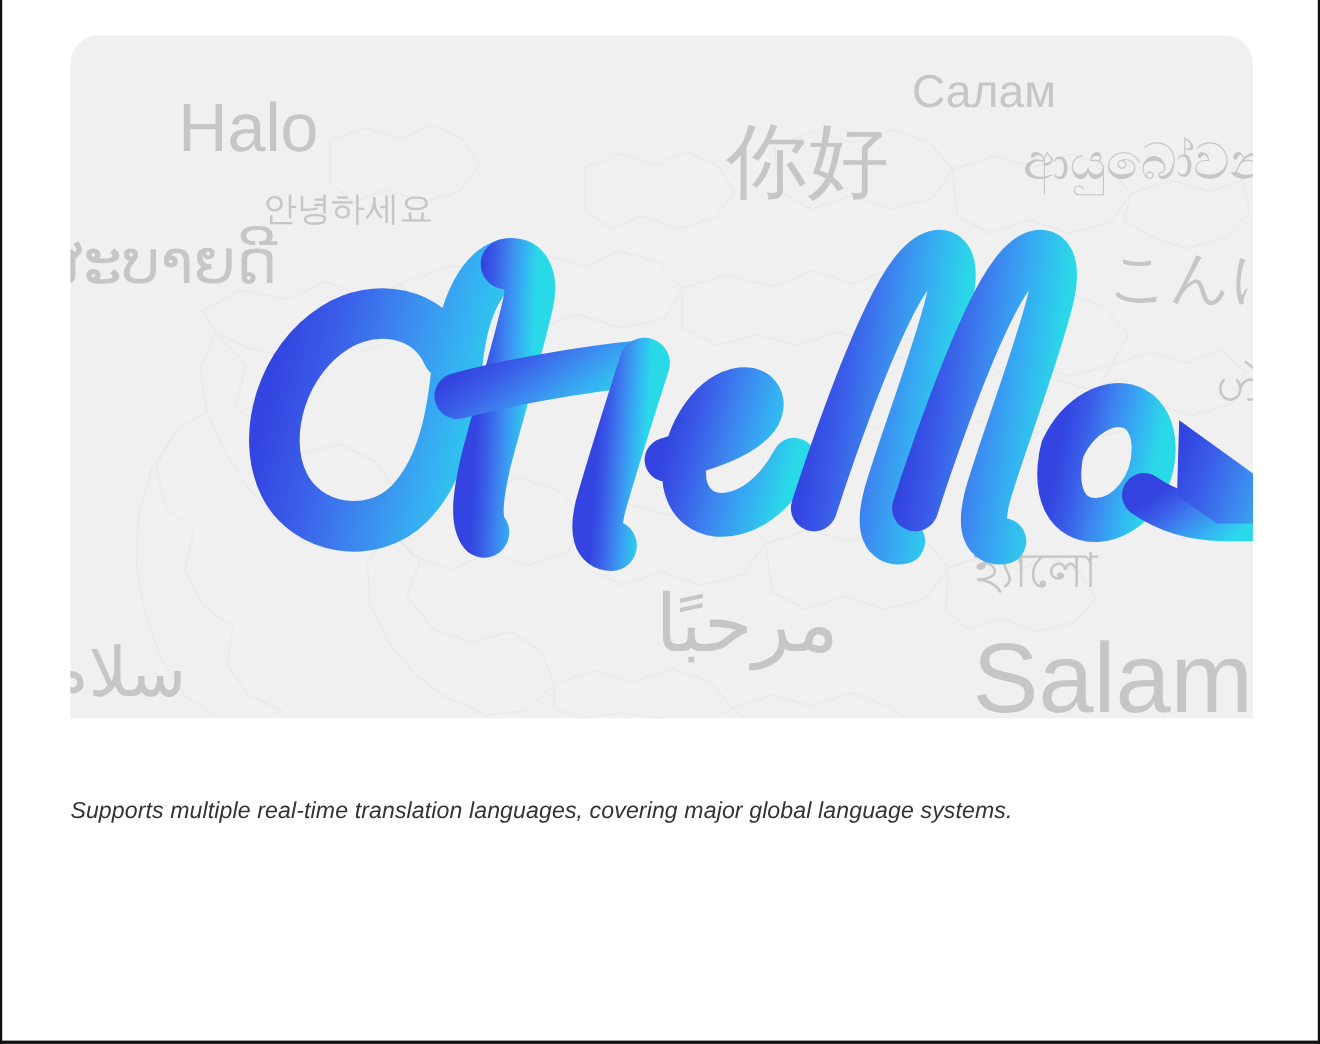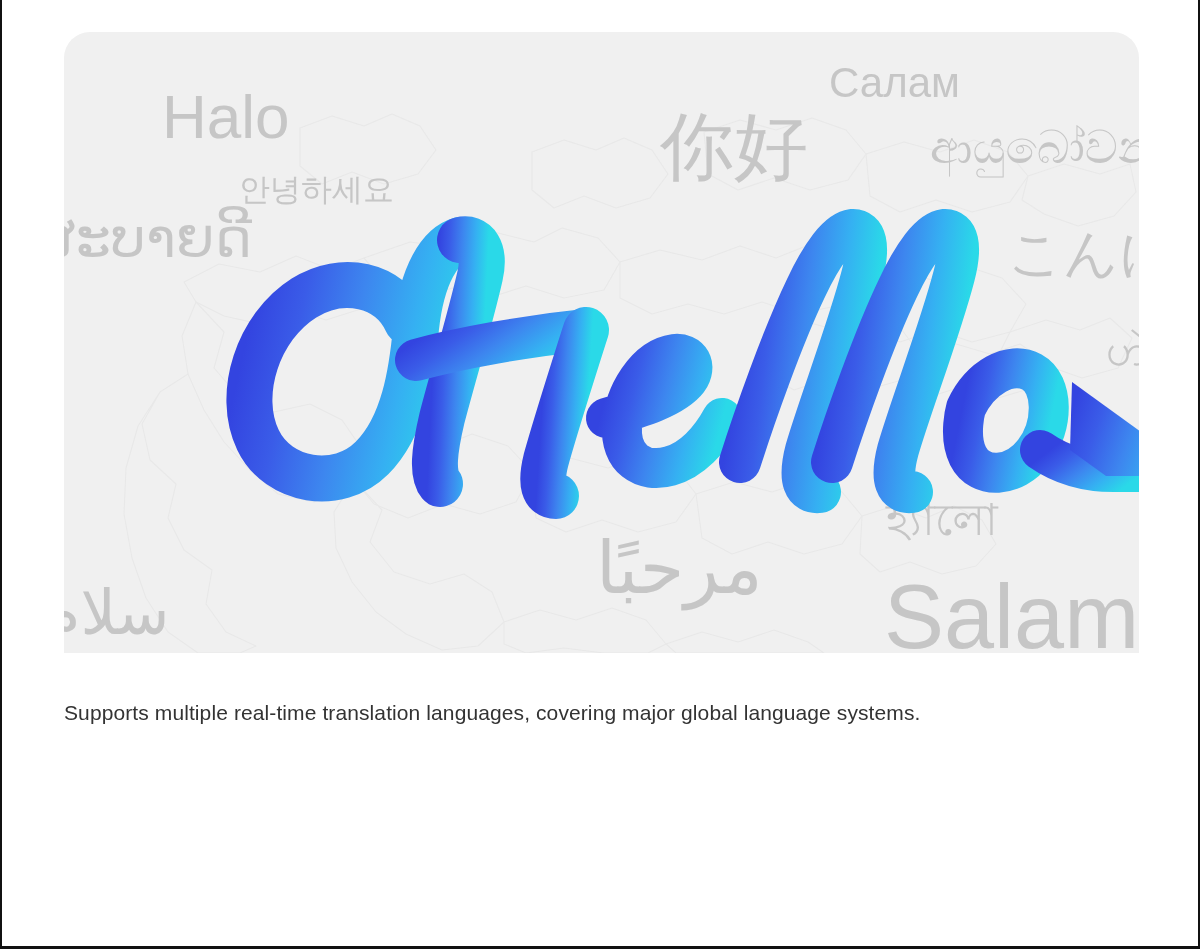--- a/index.html
+++ b/index.html
@@ -88,26 +88,27 @@
     width: 1000px;
     height: 300px;
     pointer-events: none;
   }
   .wordmark svg { width: 100%; height: 100%; display: block; overflow: visible; }
 
   
   .caption {
     position: absolute;
     left: 62px;
-    top: 698px;
+    top: 723px;
     width: 1080px;
     font-size: 21px;
     line-height: 30px;
     color: #333333;
     letter-spacing: 0.1px;
+    font-style: italic;
   }
 </style>
 </head>
 <body>
 
 <div id="page">
 
   <div class="hero-card">
 
     <div class="map-layer">

